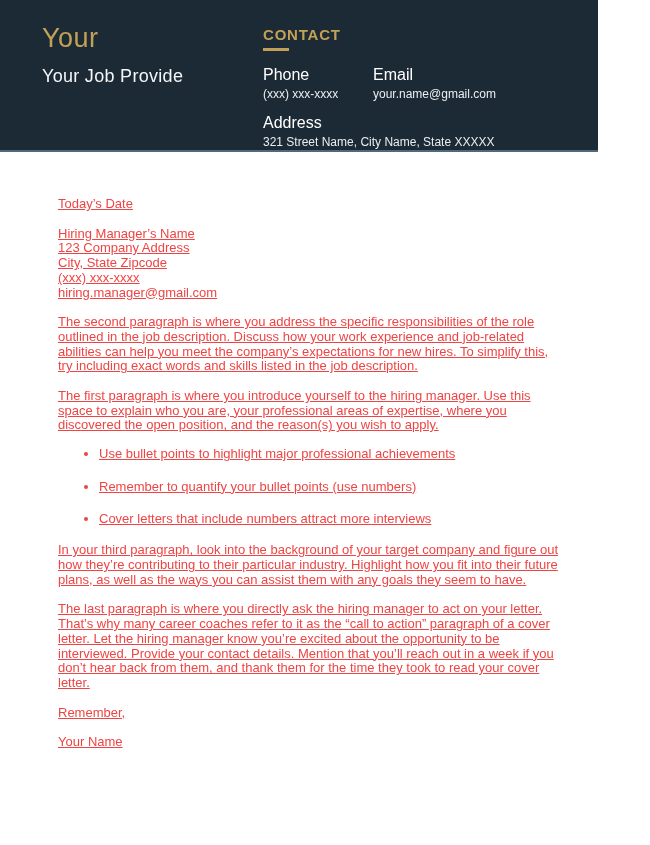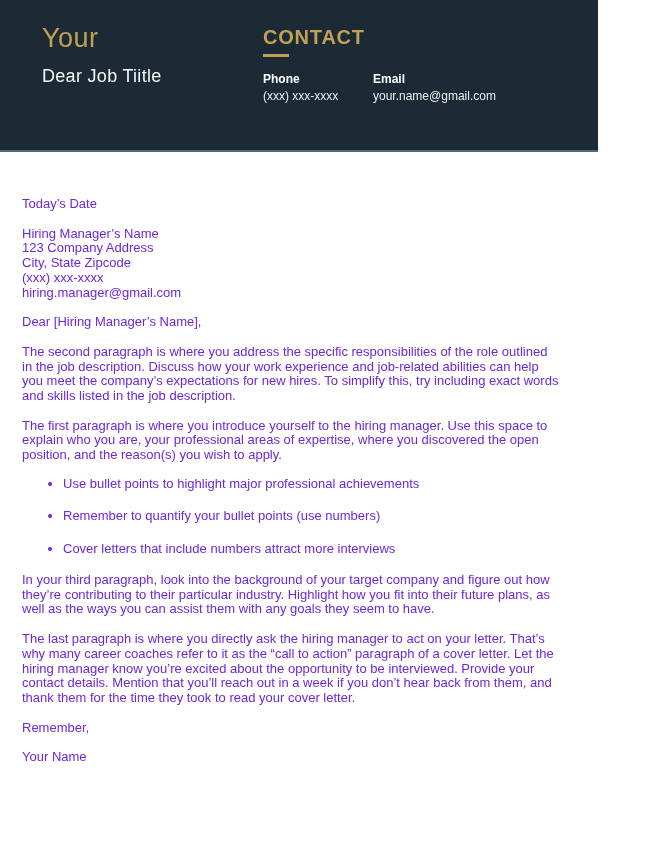--- a/index.html
+++ b/index.html
@@ -38,51 +38,52 @@
     font-weight: 300;
     margin-top: 11px;
     letter-spacing: 0.3px;
   }
   .header-right {
     padding-top: 26px;
     flex: 1;
   }
   .contact-heading {
     color: #c2a156;
-    font-size: 20px;
+    font-size: 15px;
     font-weight: bold;
     letter-spacing: 0.8px;
   }
   .contact-underline {
     width: 26px;
     height: 3px;
     background: #c2a156;
     margin-top: 5px;
     margin-bottom: 15px;
   }
   .contact-row { display: flex; }
   .contact-col-phone { width: 110px; }
   .contact-label {
     color: #ffffff;
-    font-size: 12px;
-    font-weight: bold;
+    font-size: 16px;
+    font-weight: normal;
     margin-bottom: 3px;
   }
   .contact-value {
     color: #e9eef1;
     font-size: 12px;
   }
   .contact-address { margin-top: 13px; }
 
   
   .letter {
-    padding: 45px 38px 0 22px;
-    color: #6d28d9;
+    padding: 45px 38px 0 58px;
+    color: #ef4444;
     font-size: 13px;
     line-height: 14.7px;
+    text-decoration: underline;
   }
   .letter p { margin: 0 0 15px 0; }
   .recipient-block { margin: 0 0 15px 0; }
   .recipient-line { line-height: 14.7px; }
   .letter ul {
     margin: -4px 0 15px 0;
     padding-left: 41px;
     list-style-type: disc;
   }
   .letter li { margin: 17px 0; line-height: 15.4px; }
@@ -91,53 +92,56 @@
 </head>
 <body>
 
 <div class="page">
 
   <div class="header">
     <div class="header-left">
       <div class="person-name">
         <div>Your</div>
       </div>
-      <div class="job-title">Dear Job Tiitle</div>
+      <div class="job-title">Your Job Provide</div>
     </div>
 
     <div class="header-right">
       <div class="contact-heading">CONTACT</div>
       <div class="contact-underline"></div>
 
       <div class="contact-row">
         <div class="contact-col-phone">
           <div class="contact-label">Phone</div>
           <div class="contact-value">(xxx) xxx-xxxx</div>
         </div>
         <div class="contact-col-email">
           <div class="contact-label">Email</div>
           <div class="contact-value">your.name@gmail.com</div>
         </div>
       </div>
 
+      <div class="contact-address">
+        <div class="contact-label">Address</div>
+        <div class="contact-value">321 Street Name, City Name, State XXXXX</div>
+      </div>
     </div>
   </div>
 
   <div class="letter">
     <p>Today’s Date</p>
 
     <div class="recipient-block">
         <div class="recipient-line">Hiring Manager’s Name</div>
         <div class="recipient-line">123 Company Address</div>
         <div class="recipient-line">City, State Zipcode</div>
         <div class="recipient-line">(xxx) xxx-xxxx</div>
         <div class="recipient-line">hiring.manager@gmail.com</div>
       </div>
 
-    <p>Dear [Hiring Manager’s Name],</p>
 
     <p>The second paragraph is where you address the specific responsibilities of the role outlined in the job description. Discuss how your work experience and job-related abilities can help you meet the company’s expectations for new hires. To simplify this, try including exact words and skills listed in the job description.</p>
 
     <p>The first paragraph is where you introduce yourself to the hiring manager. Use this space to explain who you are, your professional areas of expertise, where you discovered the open position, and the reason(s) you wish to apply.</p>
 
     <ul>
         <li>Use bullet points to highlight major professional achievements</li>
         <li>Remember to quantify your bullet points (use numbers)</li>
         <li>Cover letters that include numbers attract more interviews</li>
       </ul>

